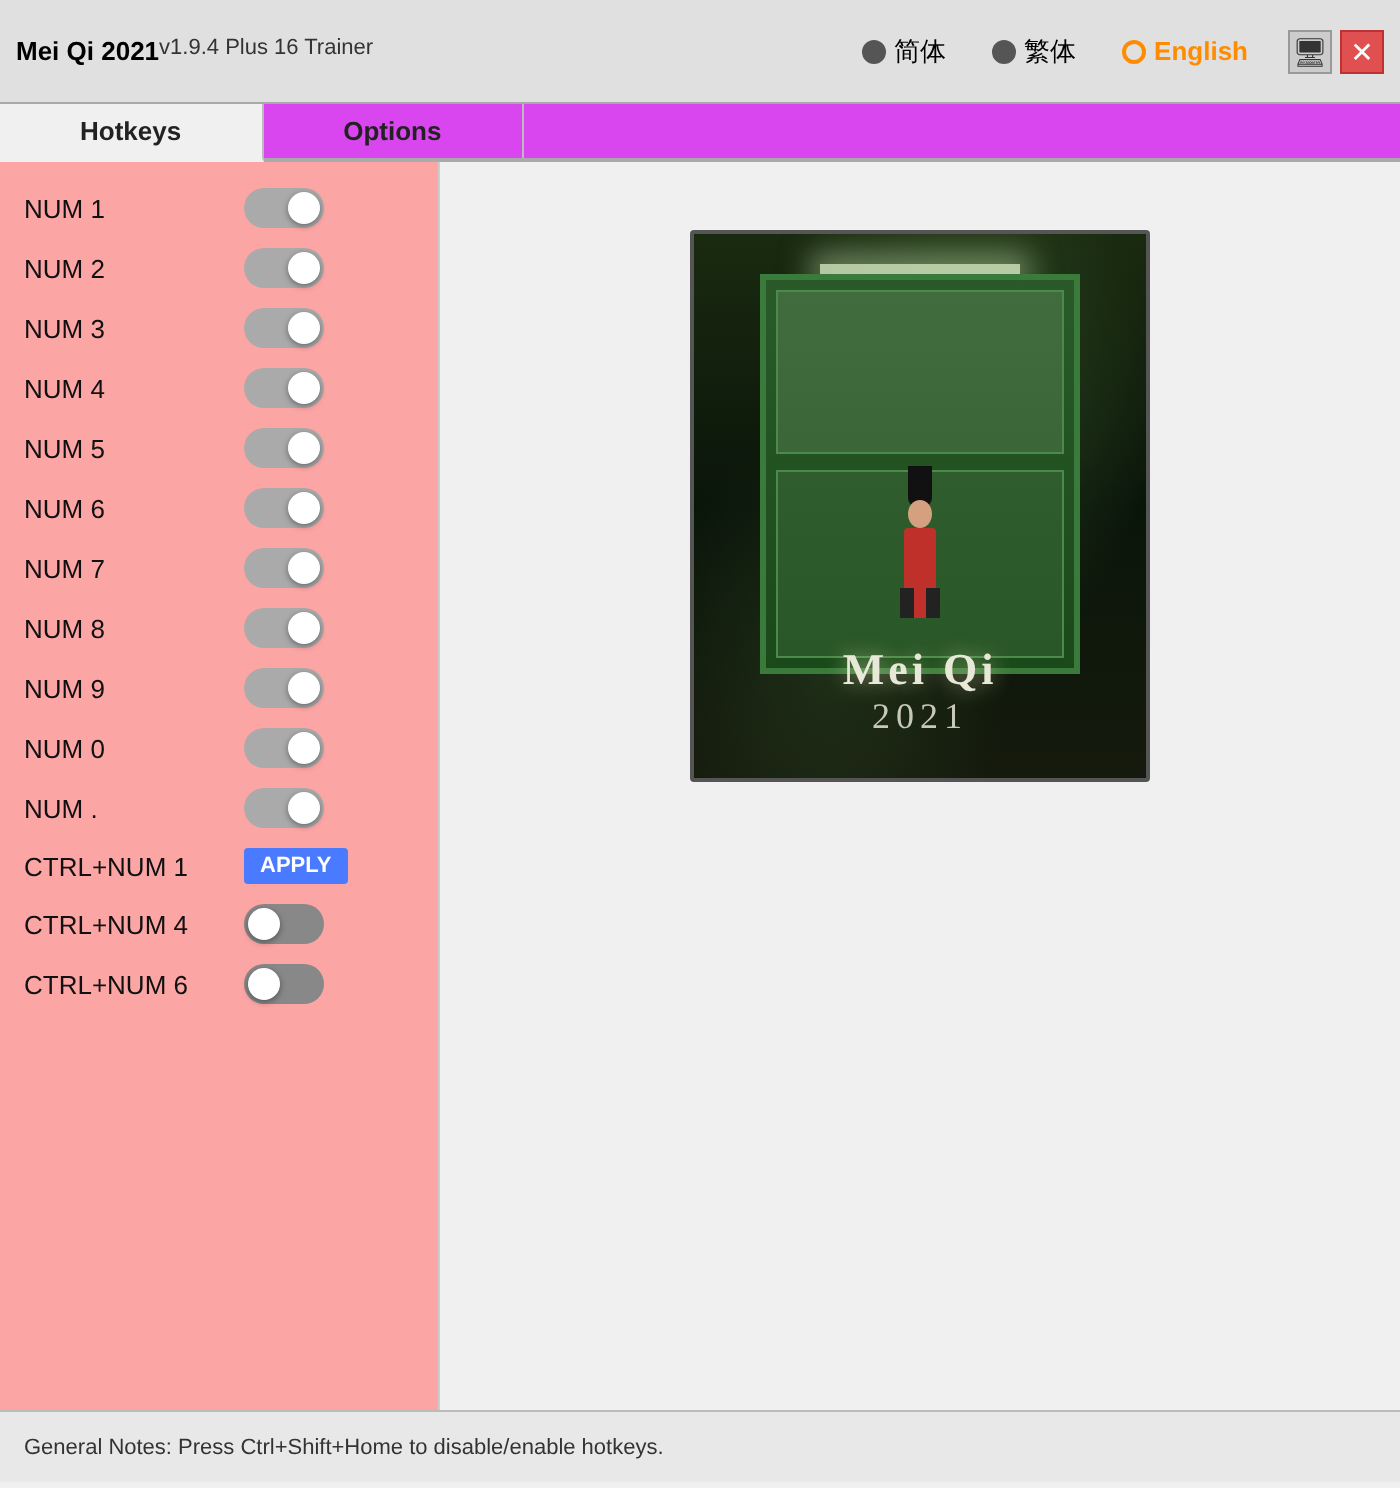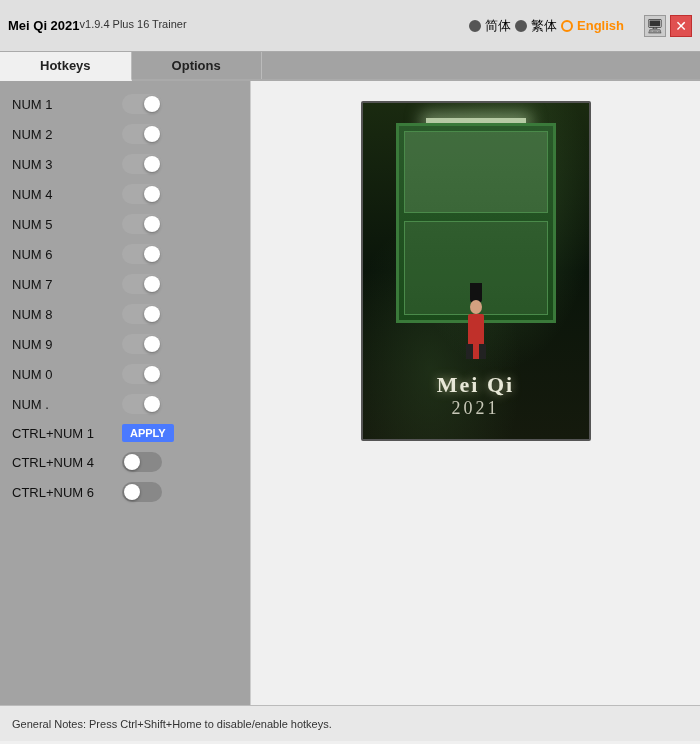--- a/index.html
+++ b/index.html
@@ -33,21 +33,21 @@
       font-size: 13px;
       color: #000;
     }
     #app-version {
       font-size: 11px;
       color: #333;
     }
     #lang-controls {
       display: flex;
       align-items: center;
-      gap: 4px;
+      gap: 23px;
     }
     .lang-option {
       display: flex;
       align-items: center;
       gap: 4px;
       font-size: 13px;
       cursor: pointer;
     }
     .lang-option .radio-dot {
       width: 12px;
@@ -88,21 +88,21 @@
     }
     .win-btn.close-btn {
       background: #e05050;
       color: white;
       border-color: #c03030;
     }
 
     
     #tab-bar {
       display: flex;
-      background: #a3a3a3;
+      background: #d946ef;
       border-bottom: 2px solid #aaa;
     }
     .tab {
       padding: 6px 40px;
       font-size: 13px;
       font-weight: bold;
       cursor: pointer;
       border-right: 1px solid #bbb;
       color: #222;
     }
@@ -113,22 +113,22 @@
     }
 
     
     #main-content {
       display: flex;
       height: calc(744px - 52px - 32px - 36px);
     }
 
     
     #left-panel {
-      width: 251px;
-      background: #a3a3a3;
+      width: 220px;
+      background: #fca5a5;
       border-right: 1px solid #ccc;
       padding: 8px 0;
       overflow-y: auto;
     }
     .hotkey-row {
       display: flex;
       align-items: center;
       padding: 5px 12px;
       gap: 10px;
     }
@@ -181,28 +181,29 @@
     #right-panel {
       flex: 1;
       display: flex;
       align-items: flex-start;
       justify-content: center;
       padding: 20px;
       background: #f0f0f0;
     }
     #game-cover {
       width: 230px;
-      height: 340px;
+      height: 276px;
       background: linear-gradient(160deg, #1a2a1a 0%, #0d1a0d 40%, #2a3a1a 100%);
       border: 2px solid #555;
       border-radius: 2px;
       position: relative;
       overflow: hidden;
       display: flex;
       flex-direction: column;
+      margin-top: 14px;
     }
     
     .cover-bg {
       position: absolute;
       inset: 0;
       background:
         radial-gradient(ellipse at 60% 30%, rgba(100,160,80,0.3) 0%, transparent 50%),
         radial-gradient(ellipse at 30% 80%, rgba(50,80,40,0.4) 0%, transparent 40%),
         linear-gradient(180deg, #1a2a10 0%, #0a150a 50%, #151a0d 100%);
     }

